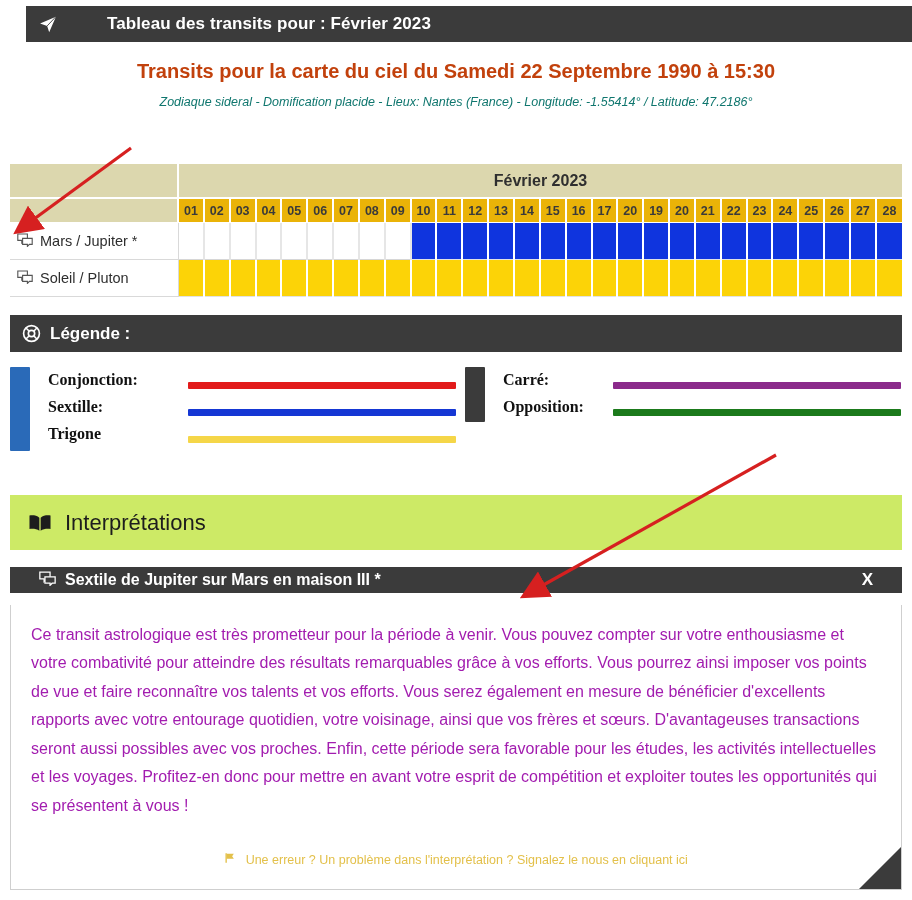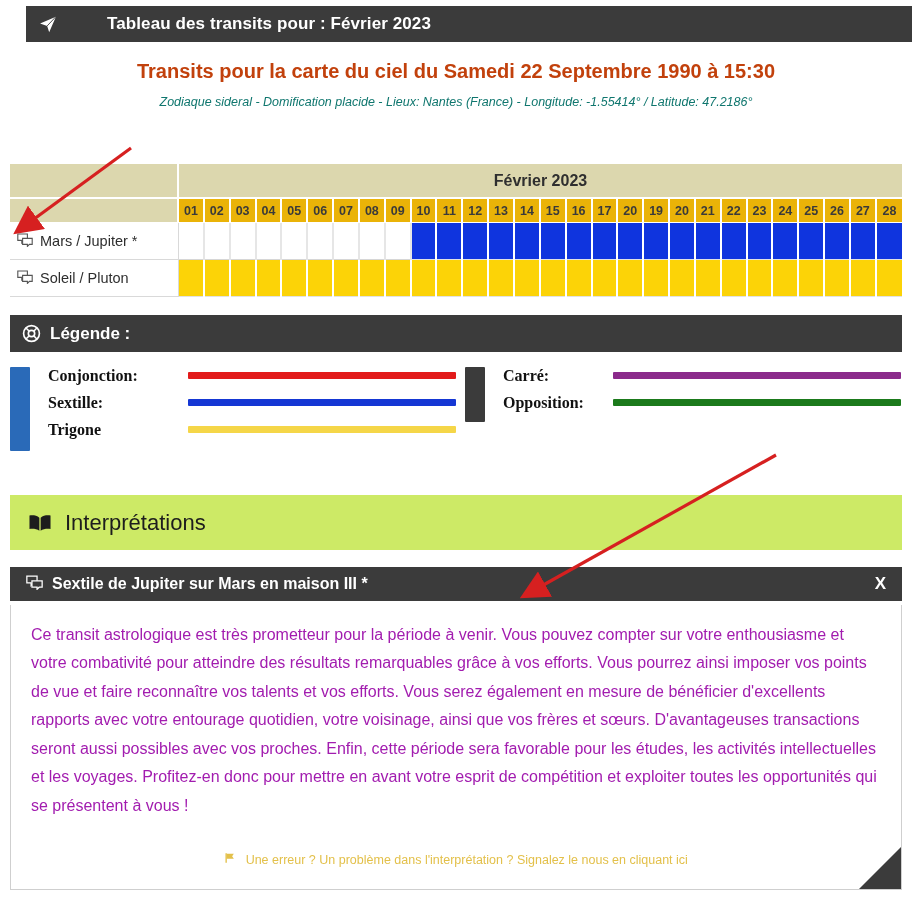--- a/index.html
+++ b/index.html
@@ -141,21 +141,21 @@
   .legend-accent {
     width: 20px;
     margin-top: 5px;
     border-radius: 1px;
   }
   .legend-accent.blue { height: 84px; background: #2a6ab8; }
   .legend-accent.dark { height: 55px; background: #3b3b3b; }
   .legend-rows { margin-left: 18px; }
   .legend-row {
     display: flex;
-    align-items: center;
+    align-items: flex-end;
     height: 27px;
   }
   .legend-name {
     font-family: "Liberation Serif", serif;
     font-weight: bold;
     font-size: 16px;
     color: #111111;
   }
   .g1 .legend-name { width: 140px; }
   .g2 .legend-name { width: 110px; }
@@ -174,22 +174,22 @@
     padding: 0 18px;
     box-sizing: border-box;
     font-size: 22px;
     color: #1d1d1d;
   }
   #interp-bar .ic { margin-right: 13px; display: flex; align-items: center; }
 
   #interp-head {
     position: absolute;
     left: 10px; top: 567px;
-    width: 892px; height: 34px;
-    padding: 0 16px;
+    width: 892px; height: 26px;
+    padding: 0 29px;
     font-size: 16px;
     font-weight: bold;
     justify-content: space-between;
   }
   #interp-head .left { display: flex; align-items: center; gap: 9px; }
   #interp-head .close-x {
     font-size: 17px;
     font-weight: bold;
     cursor: pointer;
   }

